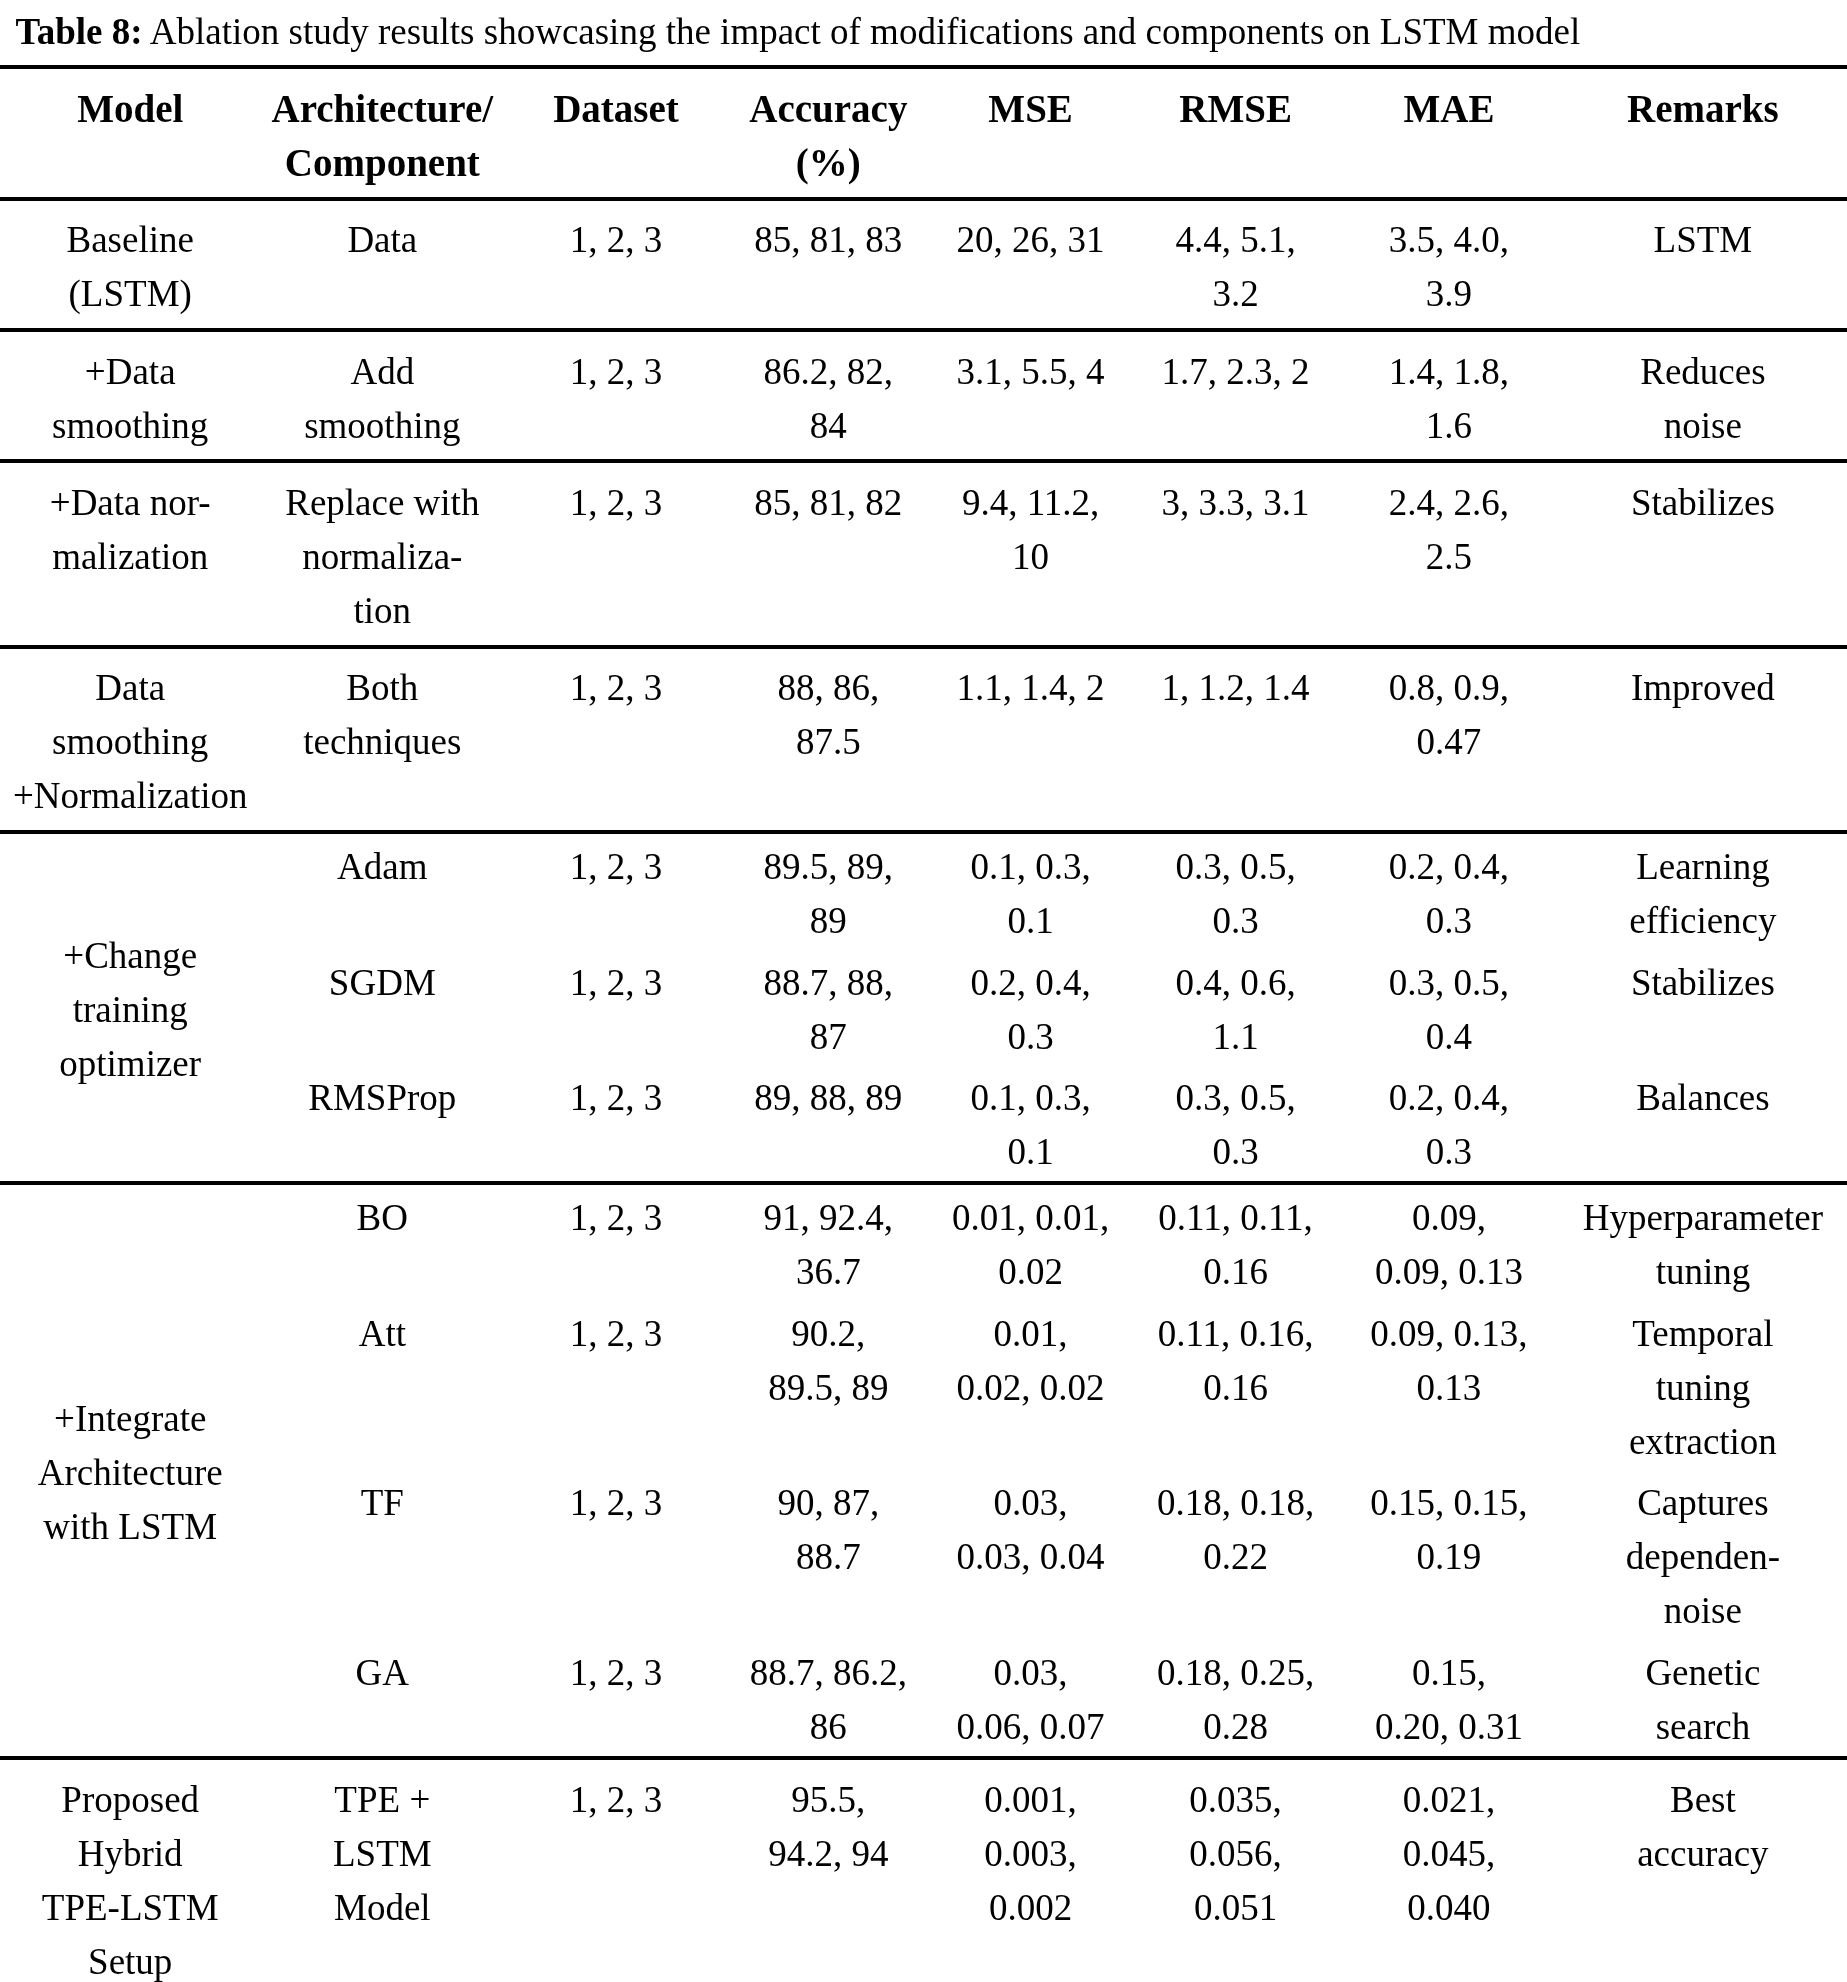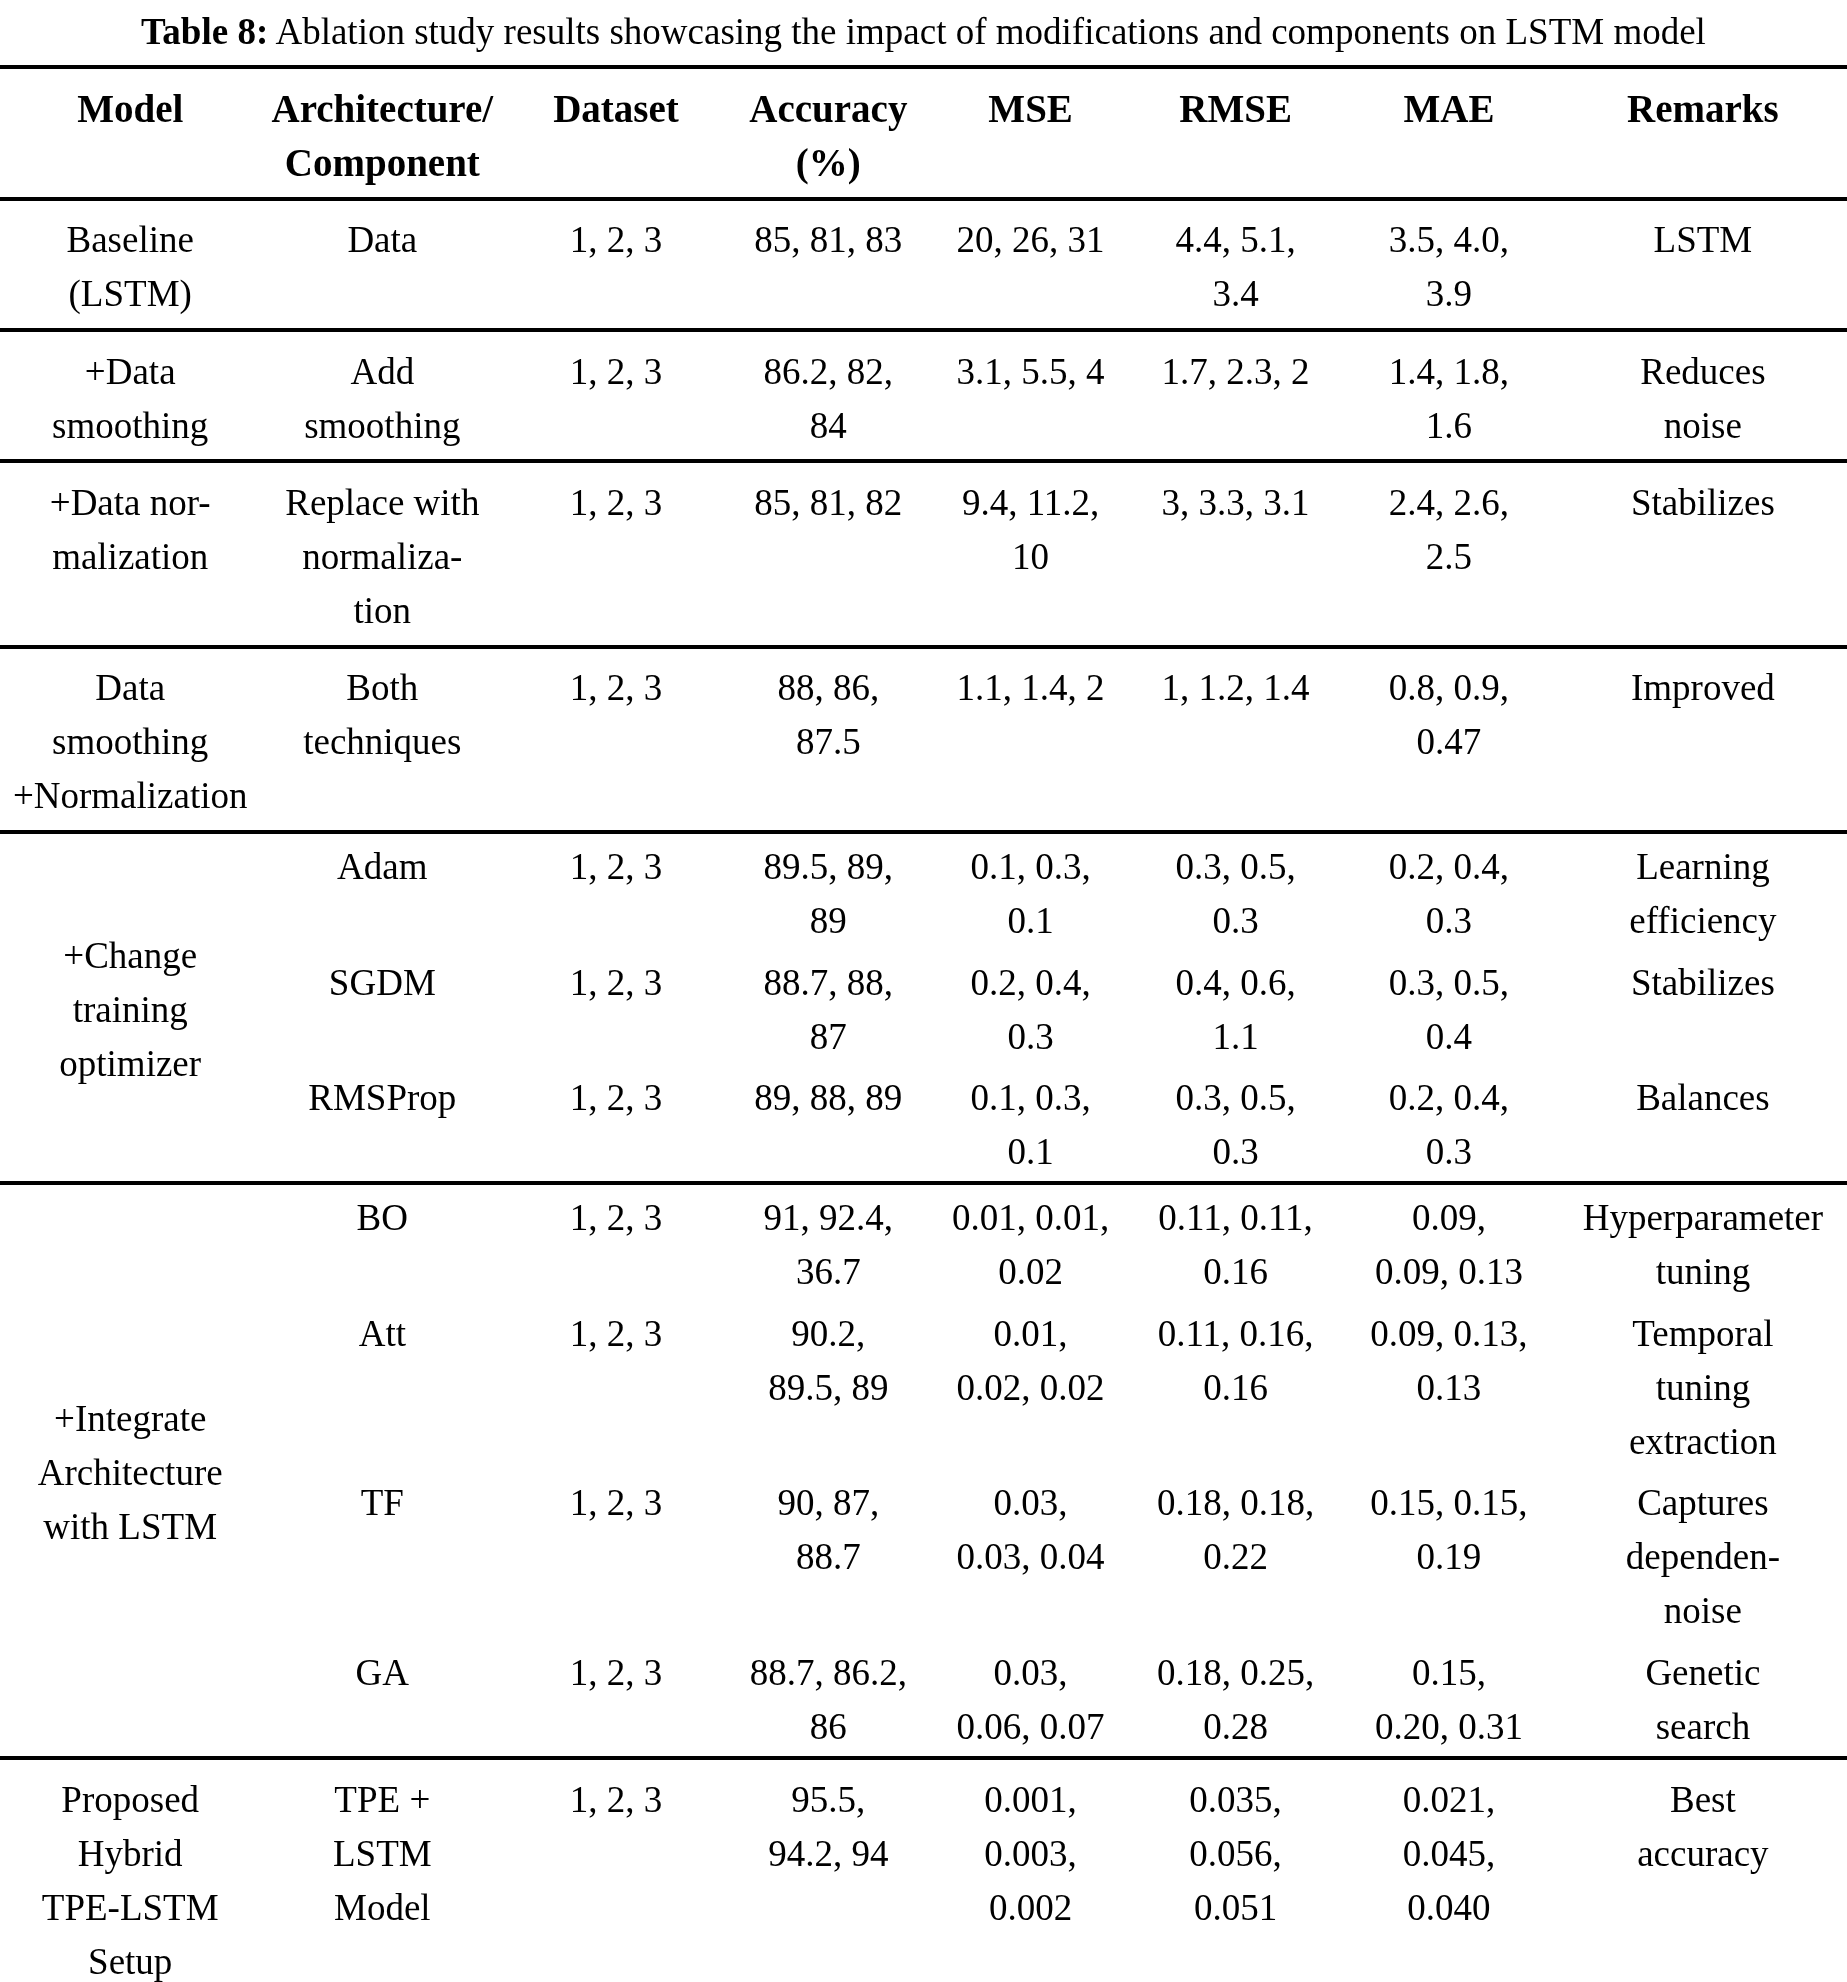--- a/index.html
+++ b/index.html
@@ -5,21 +5,21 @@
   * { box-sizing: border-box; }
   html, body { margin: 0; padding: 0; background: #ffffff; }
   .page {
     width: 1847px;
     min-height: 1982px;
     background: #ffffff;
     color: #000000;
     font-family: "Liberation Serif", "DejaVu Serif", serif;
   }
   .caption {
-    text-align: center;
+    text-align: left;
     font-size: 37px;
     line-height: 44px;
     padding: 9.7px 15.4px 11.6px;
   }
   .cap-label { font-weight: bold; }
   table.ablation {
     width: 100%;
     border-collapse: collapse;
     table-layout: fixed;
     border-top: 4.8px solid #000;
@@ -84,21 +84,21 @@
 
     <tbody>
       <tr>
         <td>Baseline
 (LSTM)</td>
         <td>Data</td>
         <td>1, 2, 3</td>
         <td>85, 81, 83</td>
         <td>20, 26, 31</td>
         <td>4.4, 5.1,
-3.4</td>
+3.2</td>
         <td>3.5, 4.0,
 3.9</td>
         <td>LSTM</td>
       </tr>
     </tbody>
 
     <tbody>
       <tr>
         <td>+Data
 smoothing</td>

